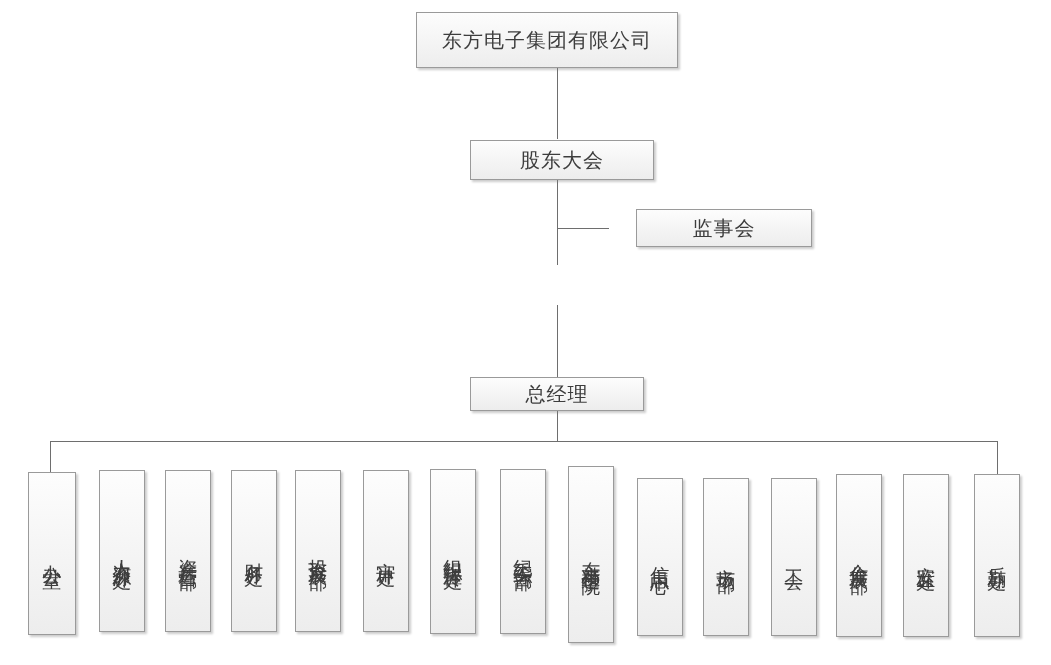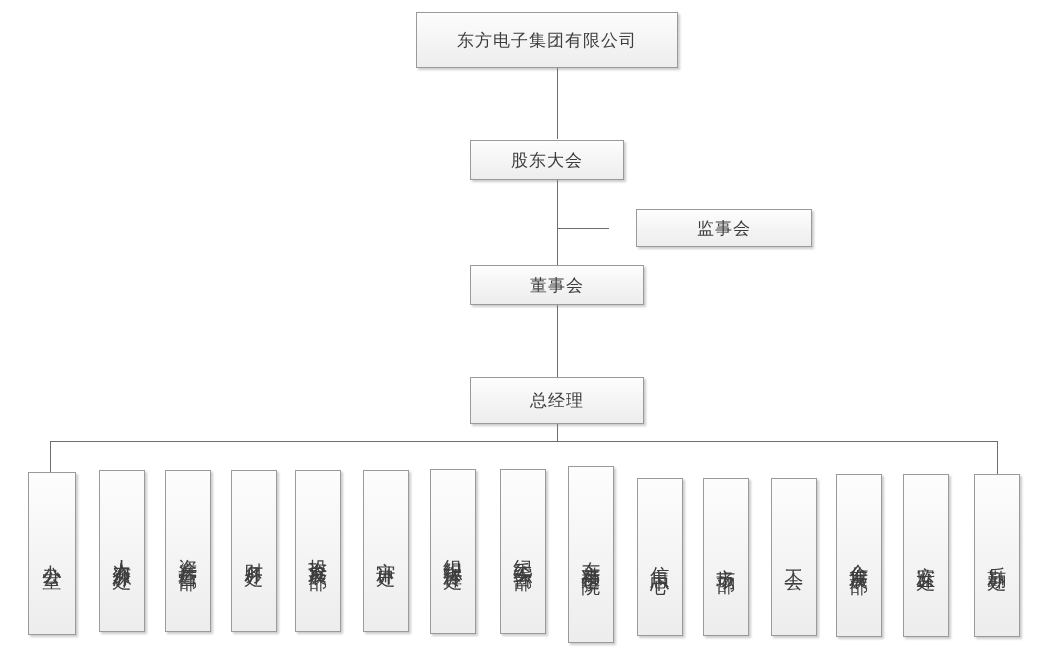--- a/index.html
+++ b/index.html
@@ -40,21 +40,21 @@
     background: linear-gradient(180deg, #fdfdfd 0%, #f4f4f4 55%, #ededed 100%);
     box-shadow: 2px 2px 2px rgba(130,130,130,0.40);
     display: flex;
     align-items: center;
     justify-content: center;
     color: #3d3d3d;
   }
 
   
   .node.horiz {
-    font-size: 17px;
+    font-size: 20px;
     letter-spacing: 1px;
     white-space: nowrap;
   }
 
   
   .node.vert {
     writing-mode: vertical-rl;
     text-orientation: upright;
     font-size: 19px;
     line-height: 1.12;
@@ -86,33 +86,30 @@
   <div class="line h" style="left:50px; top:441px; width:948px;"></div>
 
   <div class="line v" style="left:50px; top:441px; height:31px;"></div>
 
   <div class="line v" style="left:997px; top:441px; height:33px;"></div>
 
   <div class="node horiz" style="left:416px; top:12px; width:262px; height:56px;">
     <span>东方电子集团有限公司</span>
   </div>
 
-  <div class="node horiz" style="left:470px; top:140px; width:154px; height:40px;">
+  <div class="node horiz" style="left:470px; top:140px; width:184px; height:40px;">
     <span>股东大会</span>
   </div>
 
   <div class="node horiz" style="left:636px; top:209px; width:176px; height:38px;">
     <span>监事会</span>
   </div>
 
-  <div class="node horiz" style="left:470px; top:265px; width:174px; height:40px;">
-    <span>董事会</span>
-  </div>
 
-  <div class="node horiz" style="left:470px; top:377px; width:174px; height:47px;">
+  <div class="node horiz" style="left:470px; top:377px; width:174px; height:34px;">
     <span>总经理</span>
   </div>
 
   <div class="node vert" style="left:28px; top:472px; width:48px; height:163px;">
     <span class="vtext">办公室</span>
   </div>
 
   <div class="node vert" style="left:99px; top:470px; width:46px; height:162px;">
     <span class="vtext">人力资源处</span>
   </div>

